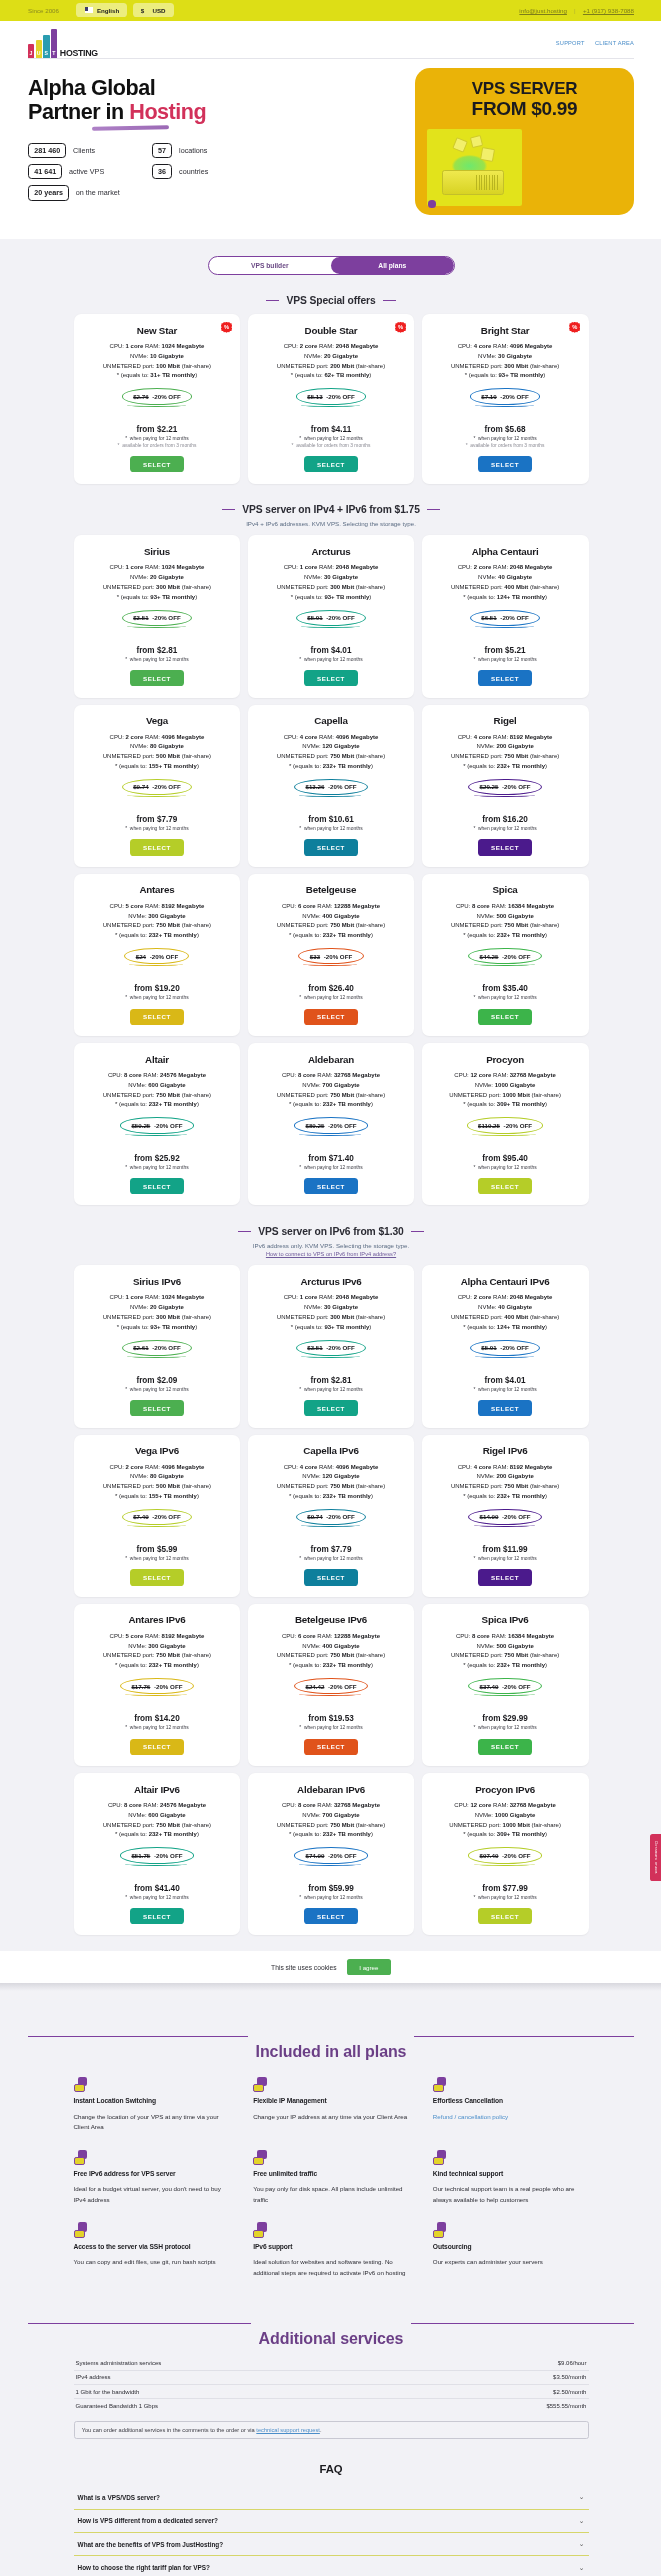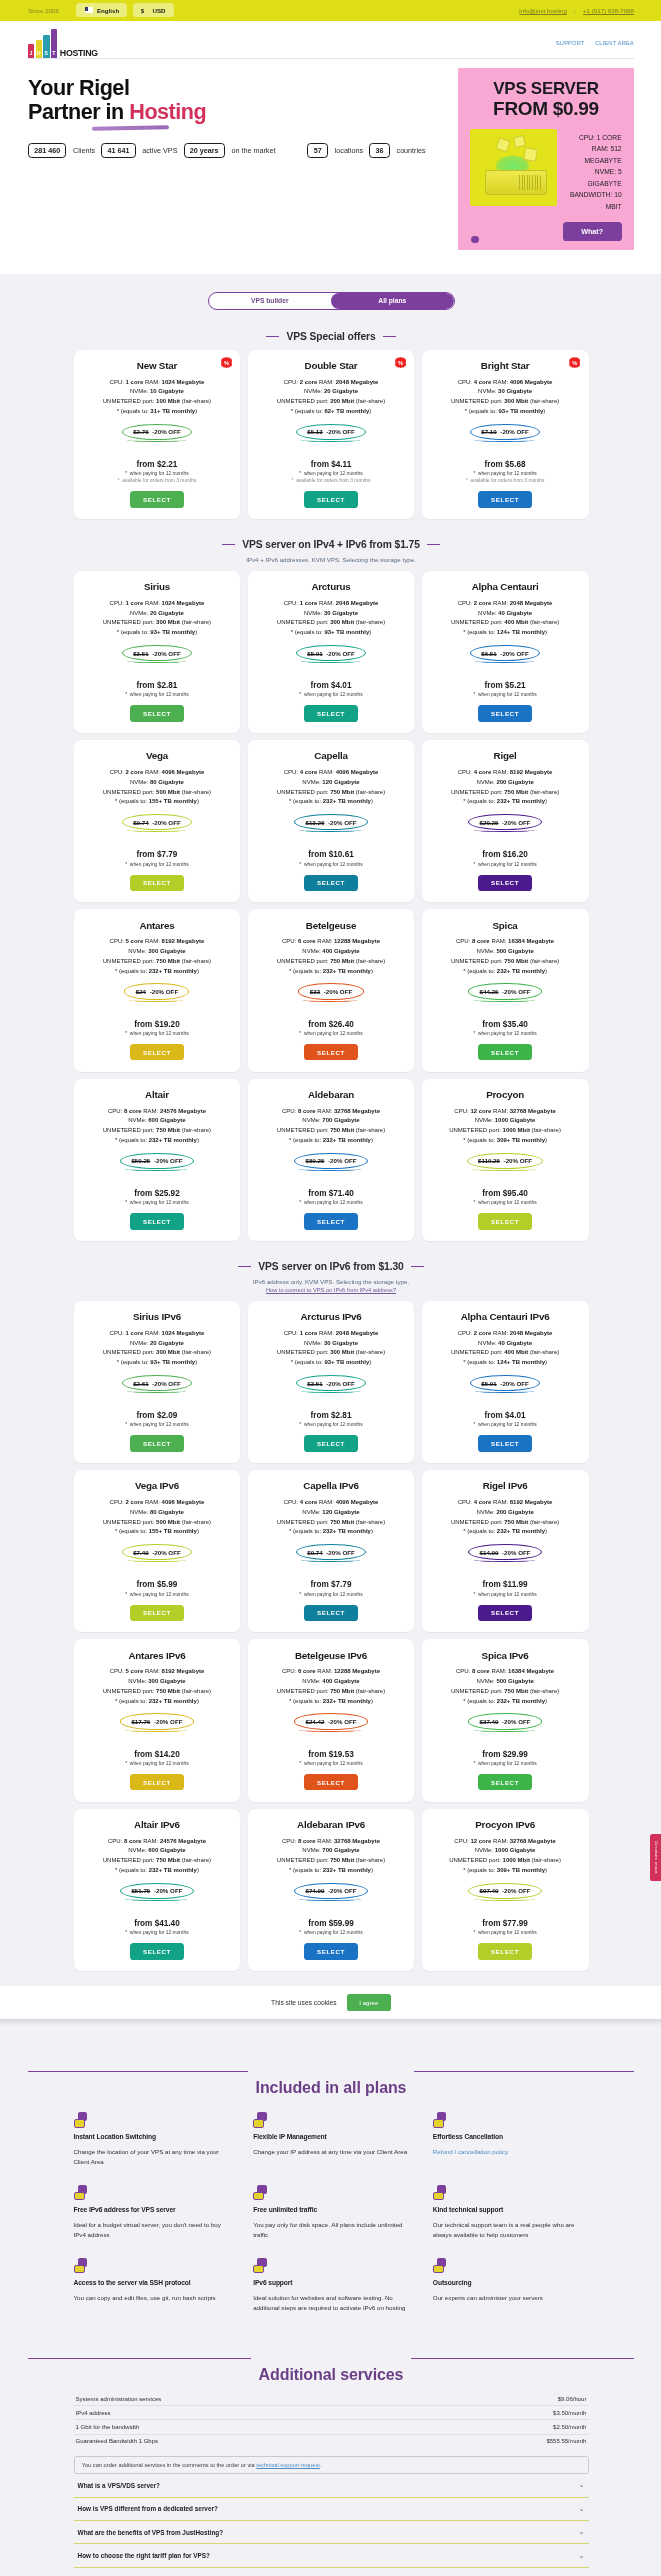--- a/index.html
+++ b/index.html
@@ -105,30 +105,30 @@
     color: #111;
   }
   .hero h1 .pink { color: #d2315a; position: relative; }
   .underline-brush {
     display: block; width: 77px; height: 3.6px; margin: 1px 0 0 64px;
     background: linear-gradient(90deg, #a06bbd, #8a4fa8);
     border-radius: 2.1px; opacity: .85;
     transform: skewY(-1.2deg);
   }
   .stats { display: flex; gap: 32px; margin-top: 13.4px; }
-  .stat-col { display: flex; flex-direction: row; gap: 6.2px; justify-content: space-between; }
+  .stat-col { display: flex; flex-direction: column; gap: 6.2px; }
   .stat-row { display: flex; align-items: center; gap: 6.7px; }
   .stat-box {
     border: 1px solid #1b1b1f; border-radius: 3.6px; padding: 2.1px 5.2px;
     font-weight: 800; font-size: 7.2px; min-width: 20.6px; text-align: center;
   }
   .stat-label { font-size: 7.2px; color: #2c2c33; }
 
   .promo {
-    width: 176px; background: #f9a8d4; border-radius: 1px; padding: 11.3px 12.4px 9.3px 12.4px;
+    width: 219px; background: #eab308; border-radius: 15px; padding: 11.3px 12.4px 9.3px 12.4px;
     position: relative;
   }
   .promo h2 { font-size: 17px; font-weight: 800; text-align: center; letter-spacing: -0.3px; }
   .promo h3 { font-size: 19px; font-weight: 800; text-align: center; letter-spacing: -0.3px; margin-top: -1px; }
   .promo-body { display: flex; margin-top: 8.2px; gap: 5.2px; }
   .promo-art {
     width: 95px; height: 77px; background: #e2e31b; border-radius: 2.1px;
     position: relative; overflow: hidden;
   }
   .srv {
@@ -334,21 +334,21 @@
   </div>
 </div>
 
 <div class="navwrap">
   <div class="navline"></div>
 </div>
 
 <div class="hero">
   <div class="hero-left">
     <h1>
-      <span>Your Rigel</span><br>
+      <span>Alpha Global</span><br>
       <span>Partner in </span><span class="pink">Hosting</span>
     </h1>
     <span class="underline-brush"></span>
     <div class="stats">
       <div class="stat-col">
         <div class="stat-row">
           <span class="stat-box">281 460</span>
           <span class="stat-label">Clients</span>
         </div>
         <div class="stat-row">
@@ -376,27 +376,20 @@
   <div class="promo">
     <h2>VPS SERVER</h2>
     <h3>FROM $0.99</h3>
     <div class="promo-body">
       <div class="promo-art">
         <div class="glow"></div>
         <div class="cube c1"></div>
         <div class="cube c2"></div>
         <div class="cube c3"></div>
         <div class="srv"></div>
-      </div>
-      <div class="promo-specs">
-        <div>CPU: 1 CORE</div>
-        <div>RAM: 512 MEGABYTE</div>
-        <div>NVME: 5 GIGABYTE</div>
-        <div>BANDWIDTH: 10 MBIT</div>
-        <button class="promo-btn">What?</button>
       </div>
     </div>
     <div class="promo-dot"></div>
   </div>
 </div>
 
 <div class="section">
   <div class="tabs">
     <div class="tab">VPS builder</div>
     <div class="tab active">All plans</div>
@@ -713,20 +706,21 @@
       </div>
     </div>
   <div class="addsrv">
     <div class="addnote">
       <span>You can order additional services in the comments to the order or via </span><a href="#">technical support request</a><span>.</span>
     </div>
   </div>
 </div>
 
 <div class="section">
+  <div class="faq-title">FAQ</div>
   <div class="faq" id="faq-list">
       <div class="faq-item">
         <span class="q">What is a VPS/VDS server?</span>
         <span class="chev">⌄</span>
       </div>
       <div class="faq-item">
         <span class="q">How is VPS different from a dedicated server?</span>
         <span class="chev">⌄</span>
       </div>
       <div class="faq-item">

